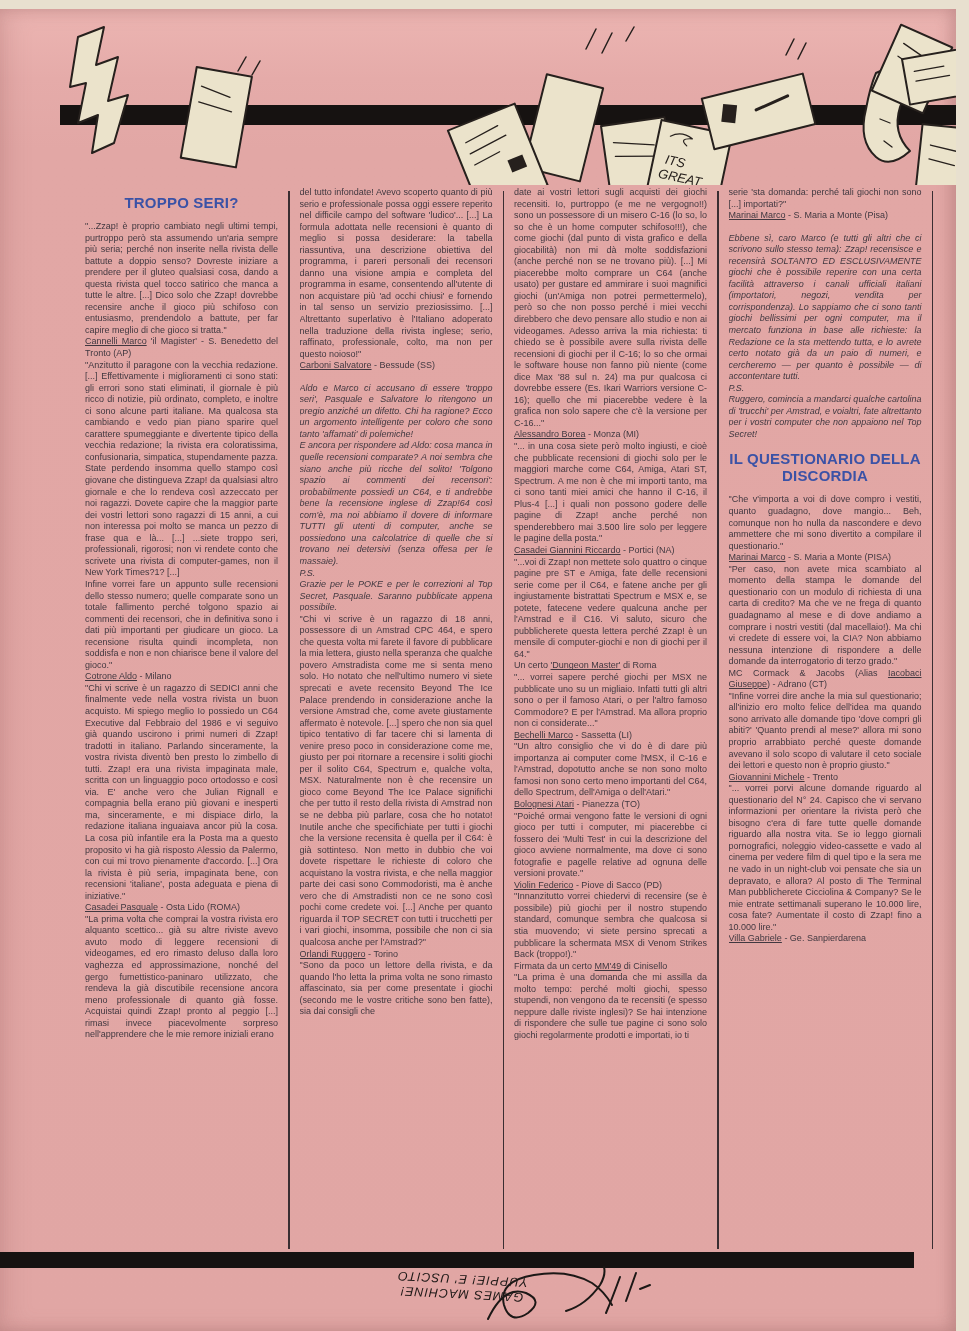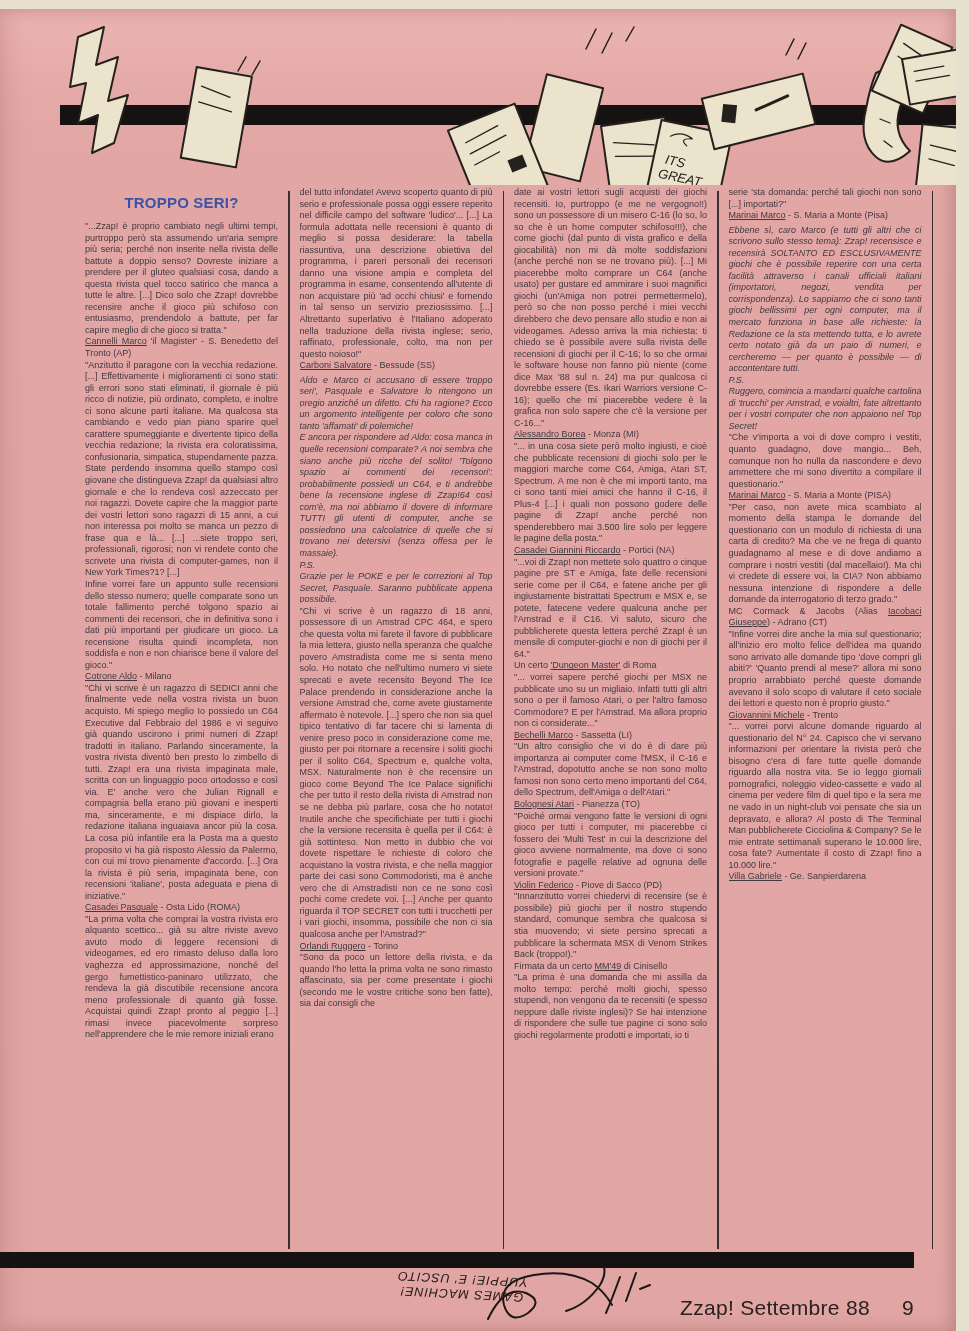--- a/index.html
+++ b/index.html
@@ -20,21 +20,21 @@
     position:absolute;left:85px;top:178px;width:830px;height:1062px;
     display:flex;align-items:flex-end;
   }
   .col{
     width:193px;height:1062px;overflow:hidden;flex:0 0 auto;
     color:#413840;font-size:9px;line-height:11.55px;text-align:justify;
     hyphens:auto;-webkit-hyphens:auto;
   }
   .rule{flex:0 0 1.5px;background:#3a2e32;margin:0 10px;height:1058px;}
   .col p{margin:0;}
-  .col p.editorial{font-style:italic;margin-top:3px;white-space:pre-line;}
+  .col p.editorial{font-style:italic;margin-top:11px;white-space:pre-line;}
   .col p.body{white-space:pre-line;}
   .col p.author .u{text-decoration:underline;}
   .col h2{
     margin:10px 0 10px 0;text-align:center;font-size:15px;line-height:17px;
     font-weight:bold;letter-spacing:.2px;
   }
   .col h2.h-blue{color:#3b52a6;}
   .col h2.h-red{color:#b5352a;}
   .col h2:first-child{margin-top:7px;}
   
@@ -164,20 +164,21 @@
         <p class="author"><span>Firmata da un certo </span><span class="u">MM'49</span> di Cinisello</p>
         <p class="body">"La prima è una domanda che mi assilla da molto tempo: perché molti giochi, spesso stupendi, non vengono da te recensiti (e spesso neppure dalle riviste inglesi)? Se hai intenzione di rispondere che sulle tue pagine ci sono solo giochi regolarmente prodotti e importati, io ti</p>
       </div>
       <div class="rule"></div>
       <div class="col">
         <p class="body">serie 'sta domanda: perché tali giochi non sono [...] importati?"</p>
         <p class="author"><span class="u">Marinai Marco</span> - S. Maria a Monte (Pisa)</p>
         <p class="editorial">Ebbene sì, caro Marco (e tutti gli altri che ci scrivono sullo stesso tema): Zzap! recensisce e recensirà SOLTANTO ED ESCLUSIVAMENTE giochi che è possibile reperire con una certa facilità attraverso i canali ufficiali italiani (importatori, negozi, vendita per corrispondenza). Lo sappiamo che ci sono tanti giochi bellissimi per ogni computer, ma il mercato funziona in base alle richieste: la Redazione ce la sta mettendo tutta, e lo avrete certo notato già da un paio di numeri, e cercheremo — per quanto è possibile — di accontentare tutti.
 P.S.
 Ruggero, comincia a mandarci qualche cartolina di 'trucchi' per Amstrad, e voialtri, fate altrettanto per i vostri computer che non appaiono nel Top Secret!</p>
+        <h2 class="h-blue">IL QUESTIONARIO DELLA DISCORDIA</h2>
         <p class="body">"Che v'importa a voi di dove compro i vestiti, quanto guadagno, dove mangio... Beh, comunque non ho nulla da nascondere e devo ammettere che mi sono divertito a compilare il questionario."</p>
         <p class="author"><span class="u">Marinai Marco</span> - S. Maria a Monte (PISA)</p>
         <p class="body">"Per caso, non avete mica scambiato al momento della stampa le domande del questionario con un modulo di richiesta di una carta di credito? Ma che ve ne frega di quanto guadagnamo al mese e di dove andiamo a comprare i nostri vestiti (dal macellaio!). Ma chi vi credete di essere voi, la CIA? Non abbiamo nessuna intenzione di rispondere a delle domande da interrogatorio di terzo grado."</p>
         <p class="author"><span>MC Cormack &amp; Jacobs (Alias </span><span class="u">Iacobaci Giuseppe</span>) - Adrano (CT)</p>
         <p class="body">"Infine vorrei dire anche la mia sul questionario; all'inizio ero molto felice dell'idea ma quando sono arrivato alle domande tipo 'dove compri gli abiti?' 'Quanto prendi al mese?' allora mi sono proprio arrabbiato perché queste domande avevano il solo scopo di valutare il ceto sociale dei lettori e questo non è proprio giusto."</p>
         <p class="author"><span class="u">Giovannini Michele</span> - Trento</p>
         <p class="body">"... vorrei porvi alcune domande riguardo al questionario del N° 24. Capisco che vi servano informazioni per orientare la rivista però che bisogno c'era di fare tutte quelle domande riguardo alla nostra vita. Se io leggo giornali pornografici, noleggio video-cassette e vado al cinema per vedere film di quel tipo e la sera me ne vado in un night-club voi pensate che sia un depravato, e allora? Al posto di The Terminal Man pubblicherete Cicciolina &amp; Company? Se le mie entrate settimanali superano le 10.000 lire, cosa fate? Aumentate il costo di Zzap! fino a 10.000 lire."</p>
         <p class="author"><span class="u">Villa Gabriele</span> - Ge. Sanpierdarena</p>
       </div>
       <div class="rule"></div>
@@ -193,19 +194,14 @@
   <svg class="scribble" viewBox="0 0 230 79">
     <g fill="none" stroke="#1c1816" stroke-width="2" stroke-linecap="round">
       <path d="M18,58 q16,-34 38,-26 q18,8 2,20 q-18,12 -24,-8 q-6,-24 30,-30 q34,-6 58,8 q12,8 20,22"></path>
       <path d="M96,50 q20,-6 34,-26 q6,-10 4,-18"></path>
       <path d="M150,16 q-8,22 -14,36"></path>
       <path d="M166,12 l-10,28"></path>
       <path d="M170,28 l10,-4"></path>
     </g>
   </svg>
 
-  <div class="footer-text">
-    <span>Zzap!</span>
-    <span>Settembre 88</span>
-    <span class="pageno">9</span>
-  </div>
 
 </div>
 
 </body></html>

